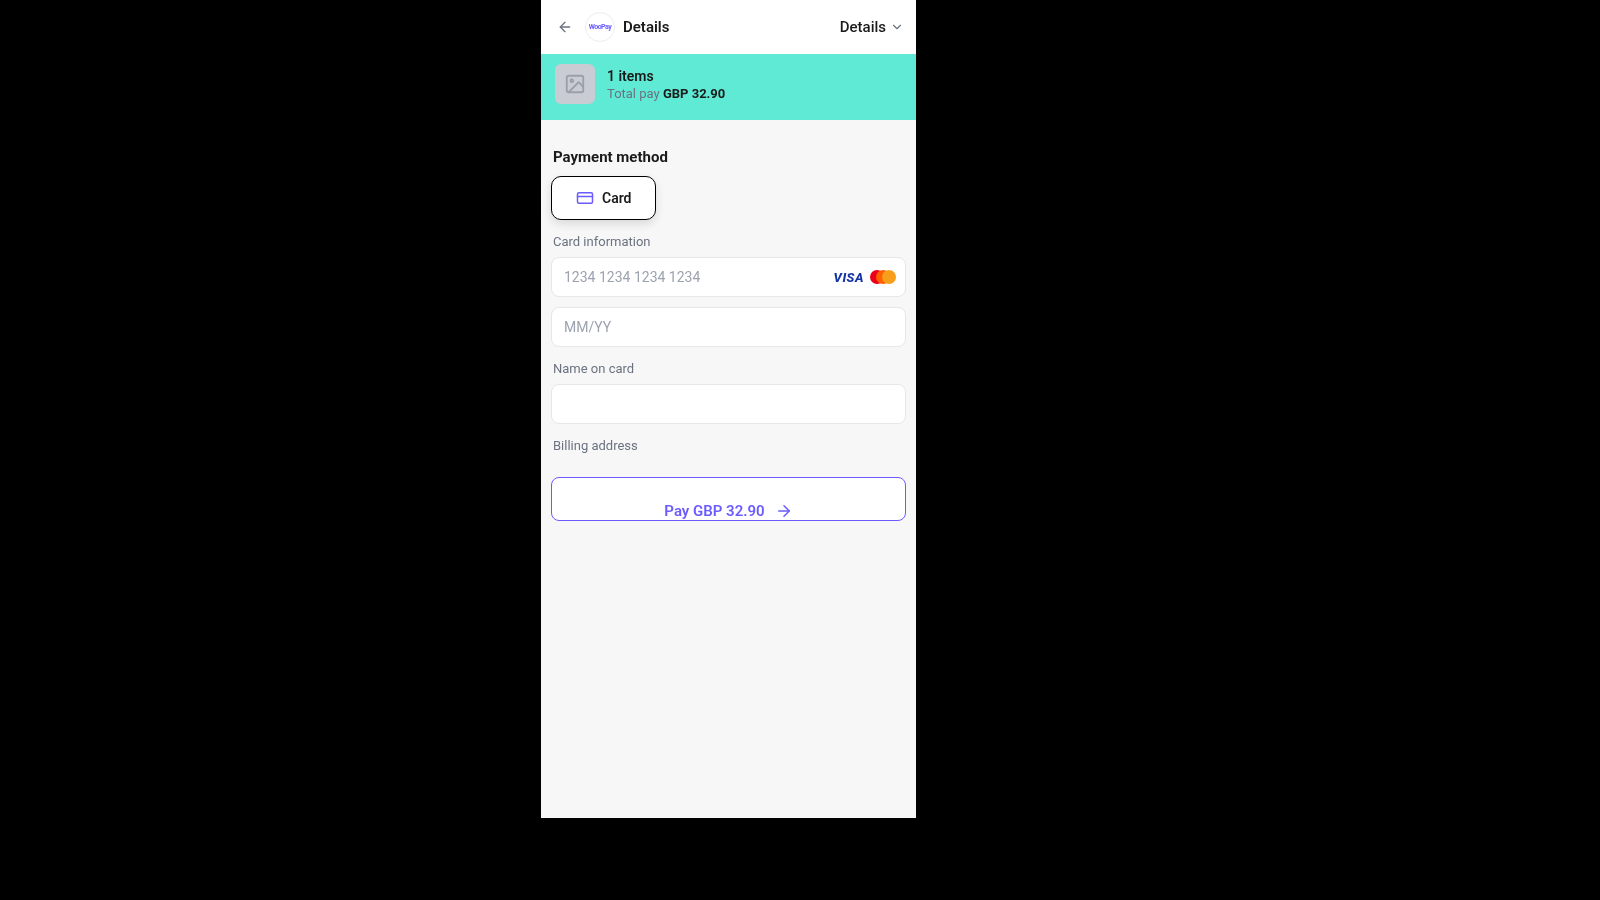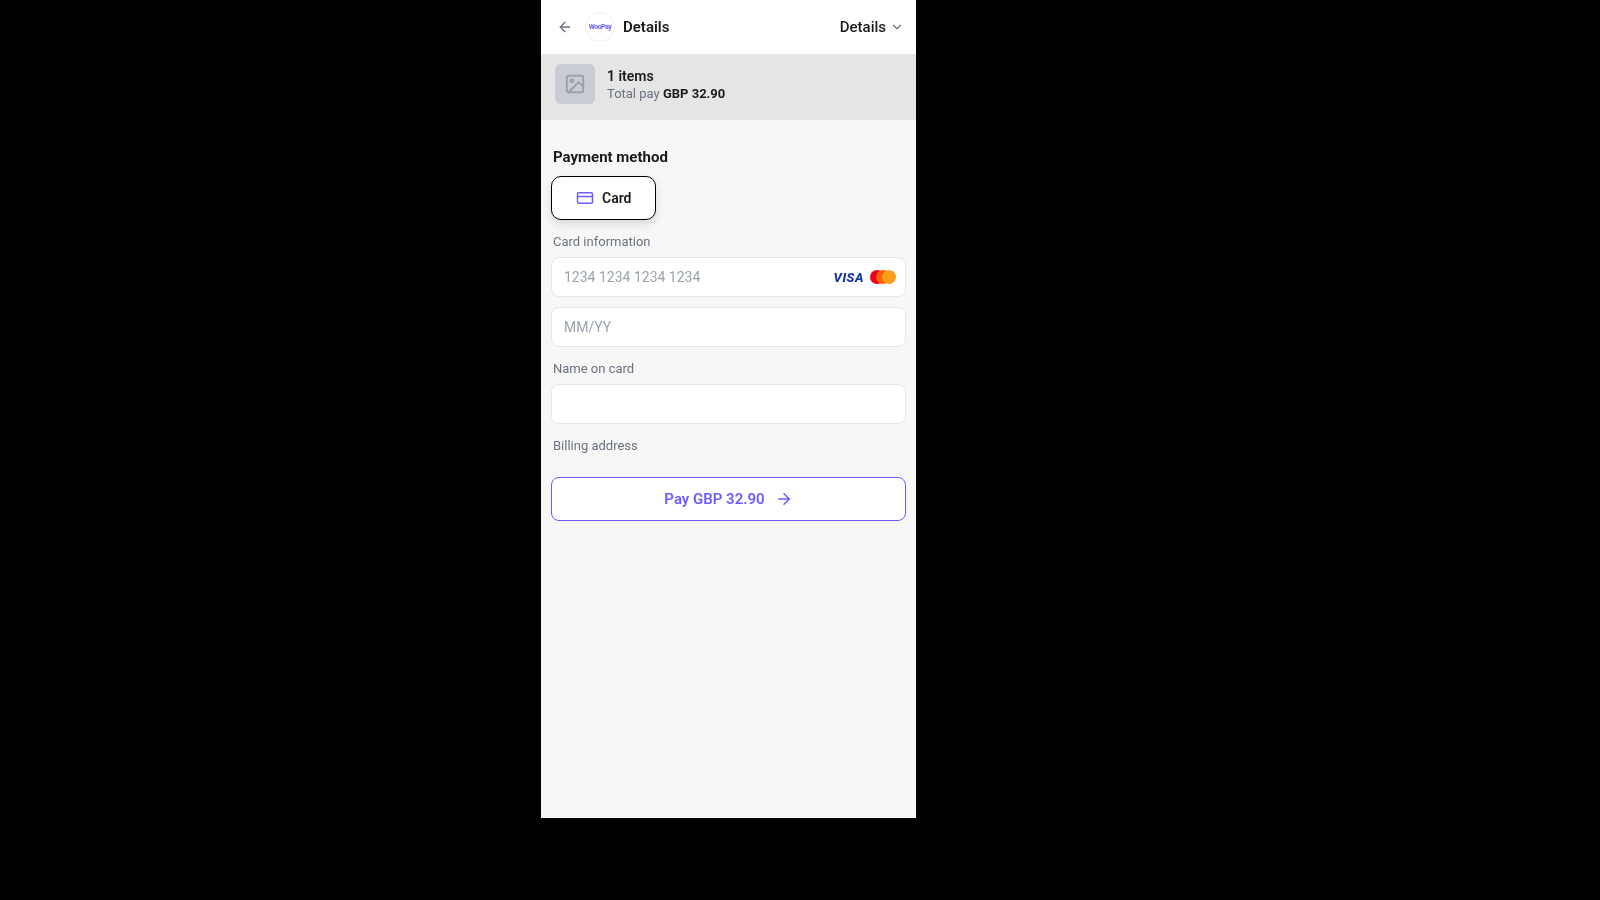--- a/index.html
+++ b/index.html
@@ -29,21 +29,21 @@
     background: #fff;
     border: 1px solid #eee;
     display:flex; align-items:center; justify-content:center;
     font-size: 7px; font-weight: 700; color:#6b5cff; letter-spacing:-0.5px;
   }
   .header-title { font-size: 15px; font-weight: 600; color:#1a1a1a; }
   .header-spacer { flex: 1; }
   .details-btn { display:flex; align-items:center; gap:4px; cursor:pointer; font-size:15px; color:#1a1a1a; font-weight:500; }
   
   .order {
-    background:#e5e5e5;
+    background:#5eead4;
     padding: 10px 14px 16px;
     display:flex;
     gap:12px;
     align-items:center;
   }
   .order-thumb {
     width:40px; height:40px; border-radius:6px; background:#c9cdd3;
     display:flex; align-items:center; justify-content:center;
   }
   .order-lines { display:flex; flex-direction:column; gap:2px; }
@@ -92,21 +92,21 @@
   .phone-input::placeholder { color:#9ca3af; }
   .stack > * + * { margin-top:10px; }
   
   .pay-btn {
     margin-top:24px;
     width:100%;
     height:44px;
     border:1.5px solid #6b5cff;
     background:#fff;
     border-radius:8px;
-    display:flex; align-items:center; justify-content:center; gap:10px;
+    display:flex; align-items:flex-end; justify-content:center; gap:10px;
     color:#6b5cff; font-size:15px; font-weight:600;
     cursor:pointer;
   }
   
   .visa-mark { font-style:italic; font-weight:800; font-size:13px; color:#1434a4; letter-spacing:0.5px; }
   
   .mc-mark { position:relative; width:26px; height:16px; }
   .mc-mark .c { position:absolute; width:14px; height:14px; border-radius:50%; top:1px; }
   .mc-mark .c1 { left:0; background:#eb001b; }
   .mc-mark .c2 { right:0; background:#f79e1b; }

